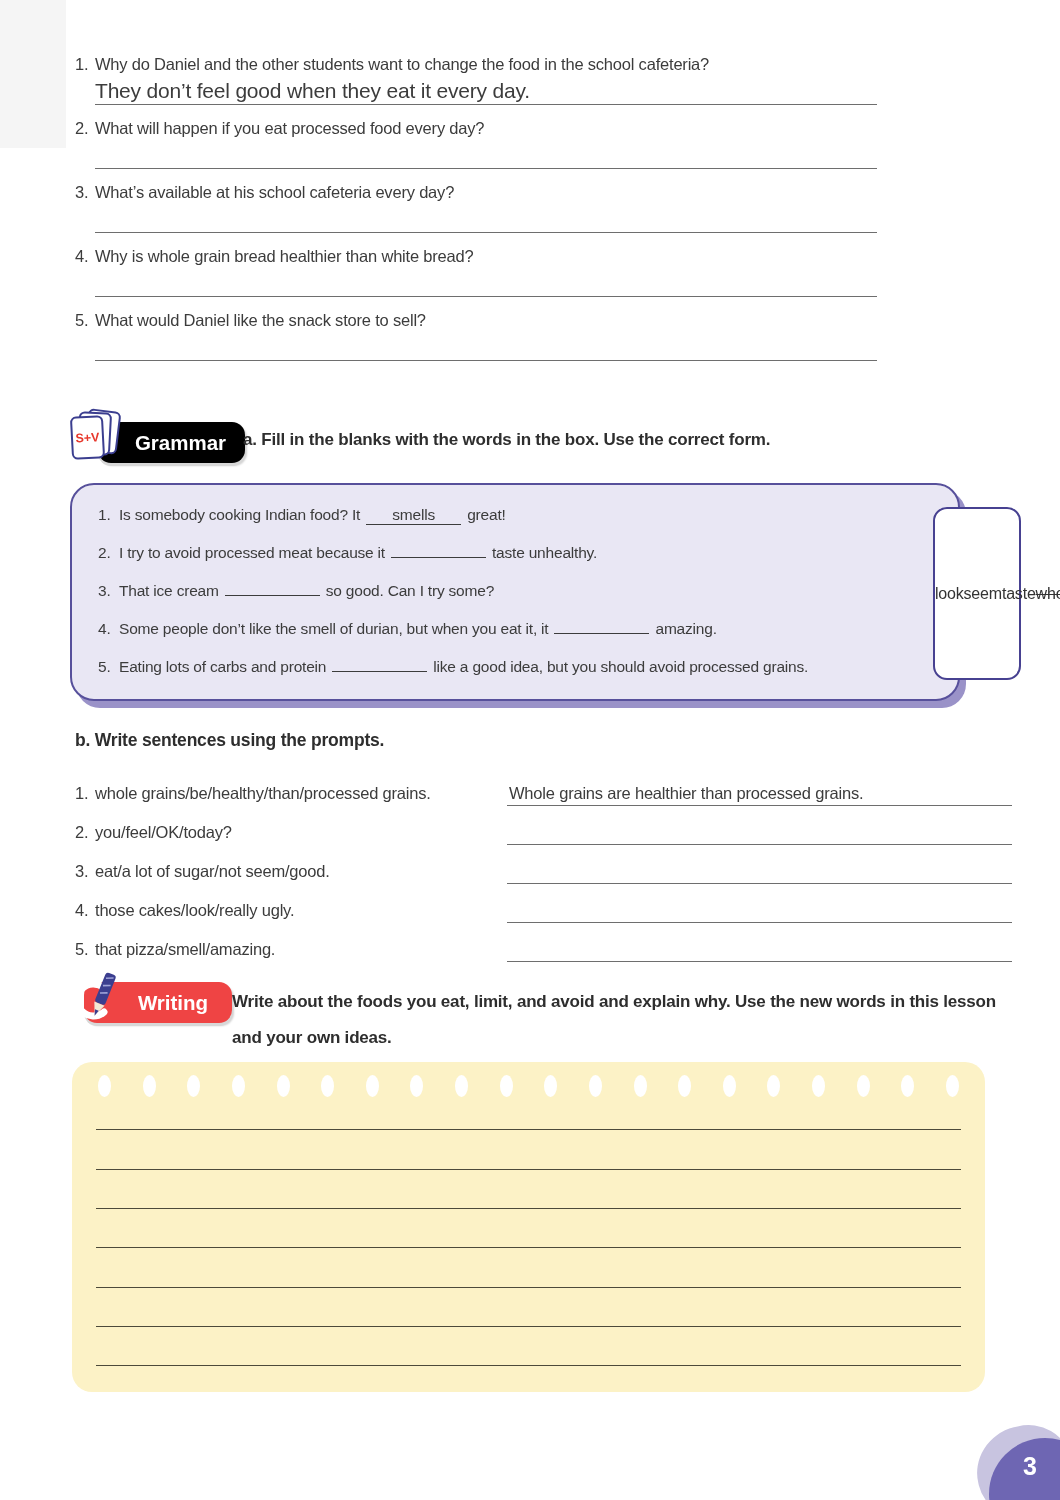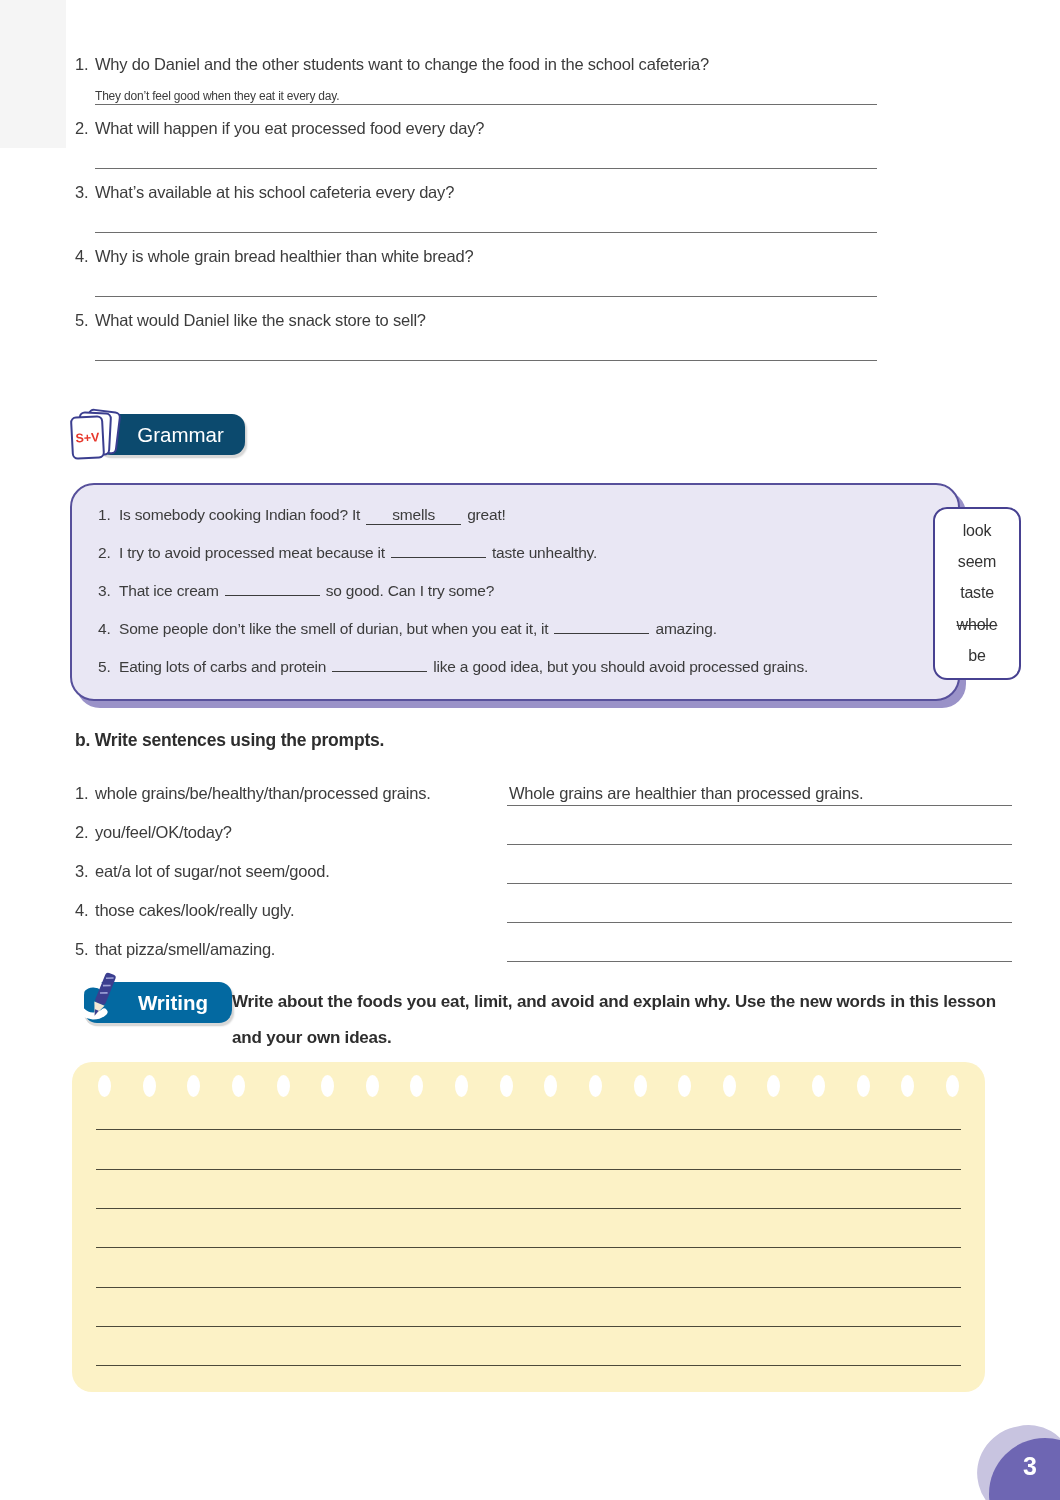--- a/index.html
+++ b/index.html
@@ -14,33 +14,33 @@
 
   
   .reading { position:absolute; left:75px; top:53px; width:802px; }
   .sec-header { font-size:17.5px; font-weight:bold; color:#2e2e2e; margin-bottom:16px; }
   .q-block { margin-bottom:12px; }
   .q-row { display:flex; line-height:22px; font-size:16.5px; }
   .q-num { width:20px; flex:none; text-align:left; }
   .q-text { flex:1; }
   .answer-line {
     margin-left:20px; height:30px; border-bottom:1.5px solid #6e6e6e;
-    display:flex; align-items:flex-end; font-size:12px;
+    display:flex; align-items:flex-end; font-size:21px;
   }
   .answer-line span { padding-bottom:1px; }
 
   
   .g-header { position:absolute; left:70px; top:410px; height:60px; }
   .badge-wrap { position:absolute; left:0; top:0; width:175px; height:60px; }
   .pill {
-    position:absolute; left:28px; top:4px; width:147px; height:41px;
-    background:#0c4a6e; border-radius:13px;
+    position:absolute; left:28px; top:12px; width:147px; height:41px;
+    background:#000000; border-radius:13px;
     box-shadow:0 3px 0 #d8d8d8, 2px 3px 2px rgba(0,0,0,0.18);
     display:flex; align-items:center; justify-content:center;
-    color:#ffffff; font-weight:normal; font-size:20.5px; letter-spacing:0;
+    color:#ffffff; font-weight:bold; font-size:20.5px; letter-spacing:0;
     padding-left:18px;
   }
   .card { position:absolute; width:33px; height:43px; background:#ffffff;
     border:2.5px solid #3b3e8f; border-radius:6px; }
   .card.c3 { left:16px; top:0px; transform:rotate(7deg); }
   .card.c2 { left:8px;  top:2px; transform:rotate(3deg); }
   .card.c1 { left:1px;  top:6px; transform:rotate(-3deg);
     display:flex; align-items:center; justify-content:center;
     color:#e7382c; font-weight:bold; font-size:12.5px; letter-spacing:0; }
   .g-instr {
@@ -58,41 +58,41 @@
   .g-item { display:flex; font-size:15.5px; line-height:25px; margin-bottom:13px; color:#3c3c3c; }
   .g-item .q-num { width:21px; }
   .g-text { flex:1; }
   .blank {
     display:inline-block; min-width:95px; border-bottom:1.5px solid #3c3c3c;
     text-align:center; margin:0 6px; line-height:19px;
   }
   .word-box {
     position:absolute; left:861px; top:22px; width:88px; height:173px;
     background:#ffffff; border:2px solid #474191; border-radius:14px;
-    display:flex; flex-direction:column; align-items:center; justify-content:space-evenly;
+    display:flex; flex-direction:row; align-items:center; justify-content:space-evenly;
     font-size:16px; color:#333333; z-index:5;
   }
   .crossed { text-decoration:line-through; }
 
   
   .prompts { position:absolute; left:75px; top:730px; width:937px; }
   .p-row { display:flex; align-items:flex-end; height:39px; font-size:16.5px; }
   .p-left { display:flex; flex:none; width:432px; padding-bottom:3px; }
   .p-left .q-num { width:20px; flex:none; }
   .p-line {
     flex:1; border-bottom:1.5px solid #6e6e6e; height:100%;
     display:flex; align-items:flex-end;text-align:right;
   }
   .p-line span { padding-bottom:2px; padding-left:2px; }
 
   
   .w-header { position:absolute; left:66px; top:966px; height:64px; }
   .w-pill {
     position:absolute; left:18px; top:16px; width:148px; height:41px;
-    background:#0369a1; border-radius:13px;
+    background:#ef4444; border-radius:13px;
     box-shadow:0 3px 0 #d8d8d8, 2px 3px 2px rgba(0,0,0,0.18);
     display:flex; align-items:center; justify-content:center;
     color:#ffffff; font-weight:bold; font-size:20.5px; letter-spacing:0;
     padding-left:30px;
   }
   .w-icon { position:absolute; left:2px; top:0px; z-index:3; }
   .w-instr {
     position:absolute; left:232px; top:984px; width:795px;
     font-size:17px; font-weight:bold; color:#2e2e2e; line-height:36px;
   }
@@ -177,20 +177,21 @@
   </div>
 
   <div class="g-header">
     <div class="badge-wrap">
       <div class="pill">Grammar</div>
       <div class="card c3"></div>
       <div class="card c2"></div>
       <div class="card c1">S+V</div>
     </div>
   </div>
+  <div class="g-instr">a. Fill in the blanks with the words in the box. Use the correct form.</div>
 
   <div class="g-box">
     <div class="g-item">
       <span class="q-num">1.</span>
       <span class="g-text"><span>Is somebody cooking Indian food? It</span><span class="blank"><span>smells</span></span><span>great!</span></span>
     </div>
     <div class="g-item">
       <span class="q-num">2.</span>
       <span class="g-text"><span>I try to avoid processed meat because it</span><span class="blank"><span></span></span><span>taste unhealthy.</span></span>
     </div>

